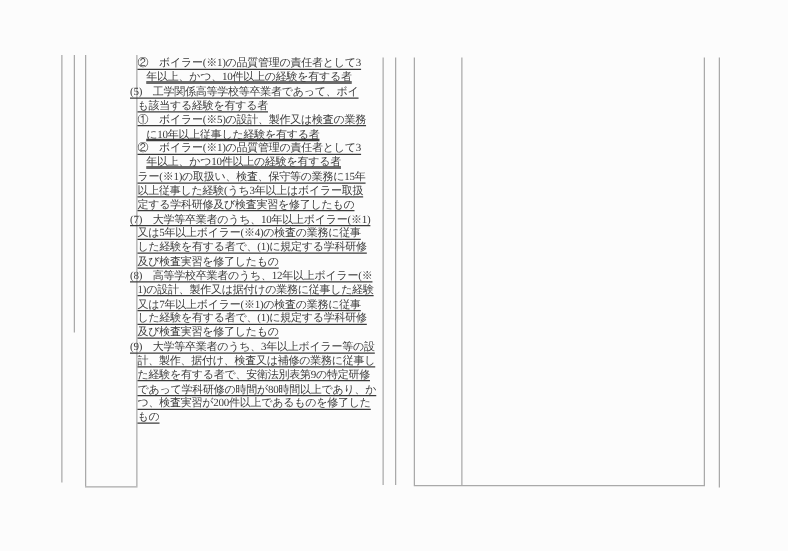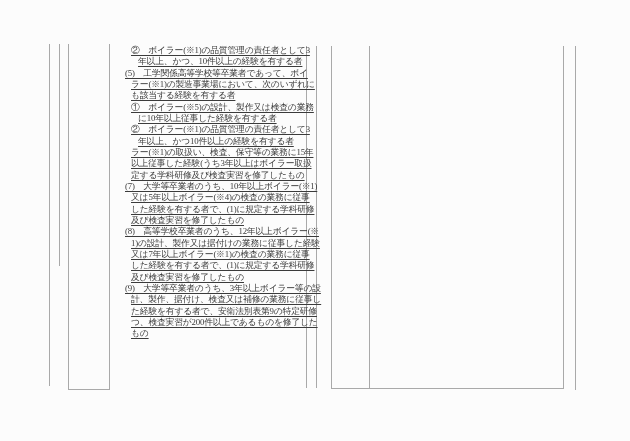--- a/index.html
+++ b/index.html
@@ -8,37 +8,37 @@
     width:630px;height:441px;
     background:var(--page-bg,#fcfcfc);
     overflow:hidden;
     font-family:"Liberation Serif","DejaVu Serif",serif;
   }
   .rule{position:absolute;background:var(--rule-color,#a9a9a9);}
   .vrule{width:1px;}
   .hrule{height:1px;}
   .text-col{
     position:absolute;
-    left:124px;top:45px;width:192px;
+    left:103px;top:45px;width:192px;
     color:var(--text-color,#3b3b3b);
   }
   .tline{
     height:11.33px;line-height:11.33px;
     font-size:8.8px;
     letter-spacing:-0.2px;
     white-space:nowrap;
   }
   .tline span{
     text-decoration:underline;
     text-decoration-color:var(--text-color,#4a4a4a);
     text-underline-offset:1.5px;
   }
   .ind-0{padding-left:1px;}
   .ind-1{padding-left:7px;}
-  .ind-2{padding-left:14px;}
+  .ind-2{padding-left:14px;text-decoration:underline;}
 </style>
 </head>
 <body>
 
 <div class="page">
 
   <div class="rule vrule" style="left:49px;top:44px;height:342px;"></div>
   <div class="rule vrule" style="left:59px;top:44px;height:222px;"></div>
   <div class="rule vrule" style="left:68px;top:44px;height:345px;"></div>
   <div class="rule vrule" style="left:109px;top:44px;height:345px;"></div>
@@ -49,38 +49,38 @@
   <div class="rule vrule" style="left:331px;top:46px;height:342px;"></div>
   <div class="rule vrule" style="left:369px;top:46px;height:342px;"></div>
   <div class="rule vrule" style="left:563px;top:46px;height:342px;"></div>
   <div class="rule hrule" style="left:331px;top:388px;width:233px;"></div>
   <div class="rule vrule" style="left:575px;top:46px;height:344px;"></div>
 
   <div class="text-col" id="text-cell">
       <div class="tline ind-1"><span>②　ボイラー(※1)の品質管理の責任者として3</span></div>
       <div class="tline ind-2"><span>年以上、かつ、10件以上の経験を有する者</span></div>
       <div class="tline ind-0"><span>(5)　工学関係高等学校等卒業者であって、ボイ</span></div>
-      <div class="tline ind-1"><span>ラー(※1)の製造事業場において、次のいずれに</span></div>
       <div class="tline ind-1"><span>も該当する経験を有する者</span></div>
       <div class="tline ind-1"><span>①　ボイラー(※5)の設計、製作又は検査の業務</span></div>
       <div class="tline ind-2"><span>に10年以上従事した経験を有する者</span></div>
       <div class="tline ind-1"><span>②　ボイラー(※1)の品質管理の責任者として3</span></div>
       <div class="tline ind-2"><span>年以上、かつ10件以上の経験を有する者</span></div>
       <div class="tline ind-1"><span>ラー(※1)の取扱い、検査、保守等の業務に15年</span></div>
       <div class="tline ind-1"><span>以上従事した経験(うち3年以上はボイラー取扱</span></div>
       <div class="tline ind-1"><span>定する学科研修及び検査実習を修了したもの</span></div>
       <div class="tline ind-0"><span>(7)　大学等卒業者のうち、10年以上ボイラー(※1)</span></div>
       <div class="tline ind-1"><span>又は5年以上ボイラー(※4)の検査の業務に従事</span></div>
       <div class="tline ind-1"><span>した経験を有する者で、(1)に規定する学科研修</span></div>
       <div class="tline ind-1"><span>及び検査実習を修了したもの</span></div>
       <div class="tline ind-0"><span>(8)　高等学校卒業者のうち、12年以上ボイラー(※</span></div>
       <div class="tline ind-1"><span>1)の設計、製作又は据付けの業務に従事した経験</span></div>
       <div class="tline ind-1"><span>又は7年以上ボイラー(※1)の検査の業務に従事</span></div>
       <div class="tline ind-1"><span>した経験を有する者で、(1)に規定する学科研修</span></div>
       <div class="tline ind-1"><span>及び検査実習を修了したもの</span></div>
       <div class="tline ind-0"><span>(9)　大学等卒業者のうち、3年以上ボイラー等の設</span></div>
       <div class="tline ind-1"><span>計、製作、据付け、検査又は補修の業務に従事し</span></div>
       <div class="tline ind-1"><span>た経験を有する者で、安衛法別表第9の特定研修</span></div>
+      <div class="tline ind-1"><span>であって学科研修の時間が80時間以上であり、か</span></div>
       <div class="tline ind-1"><span>つ、検査実習が200件以上であるものを修了した</span></div>
       <div class="tline ind-1"><span>もの</span></div>
     </div>
 
 </div>
 
 </body></html>

